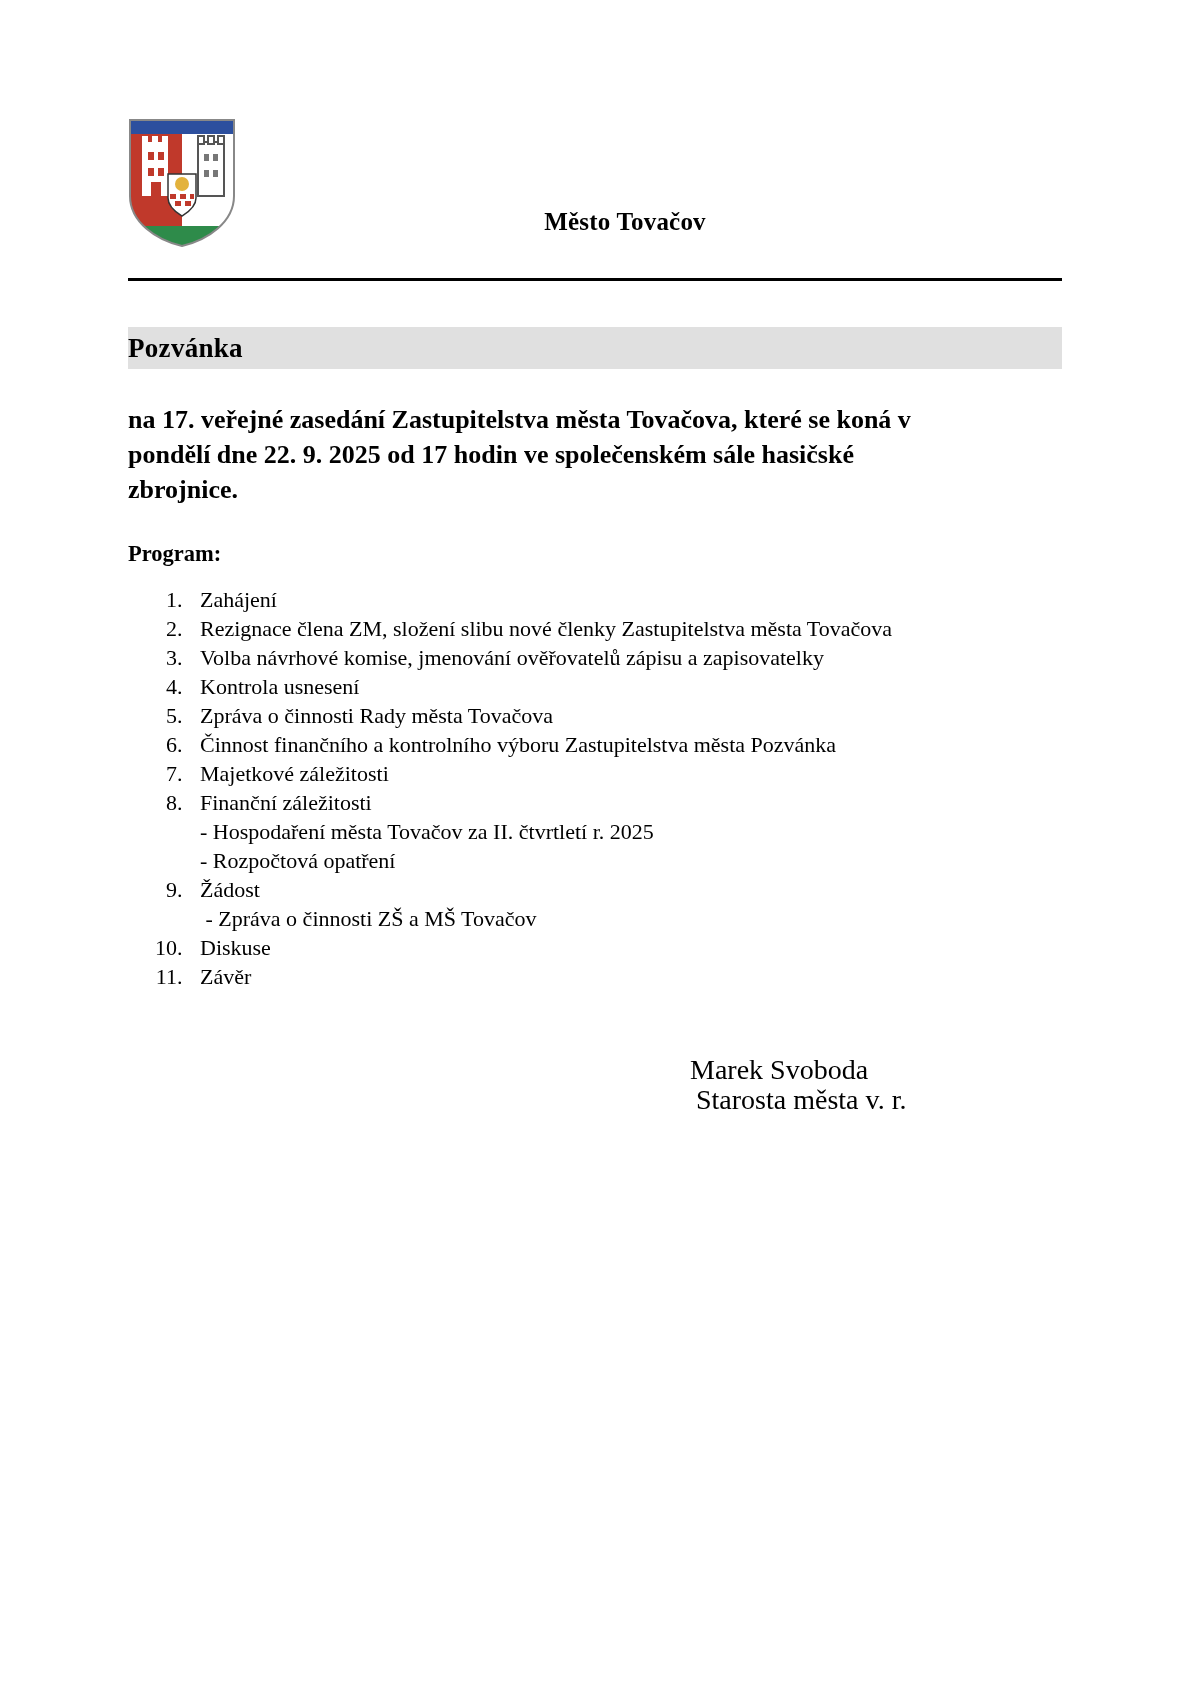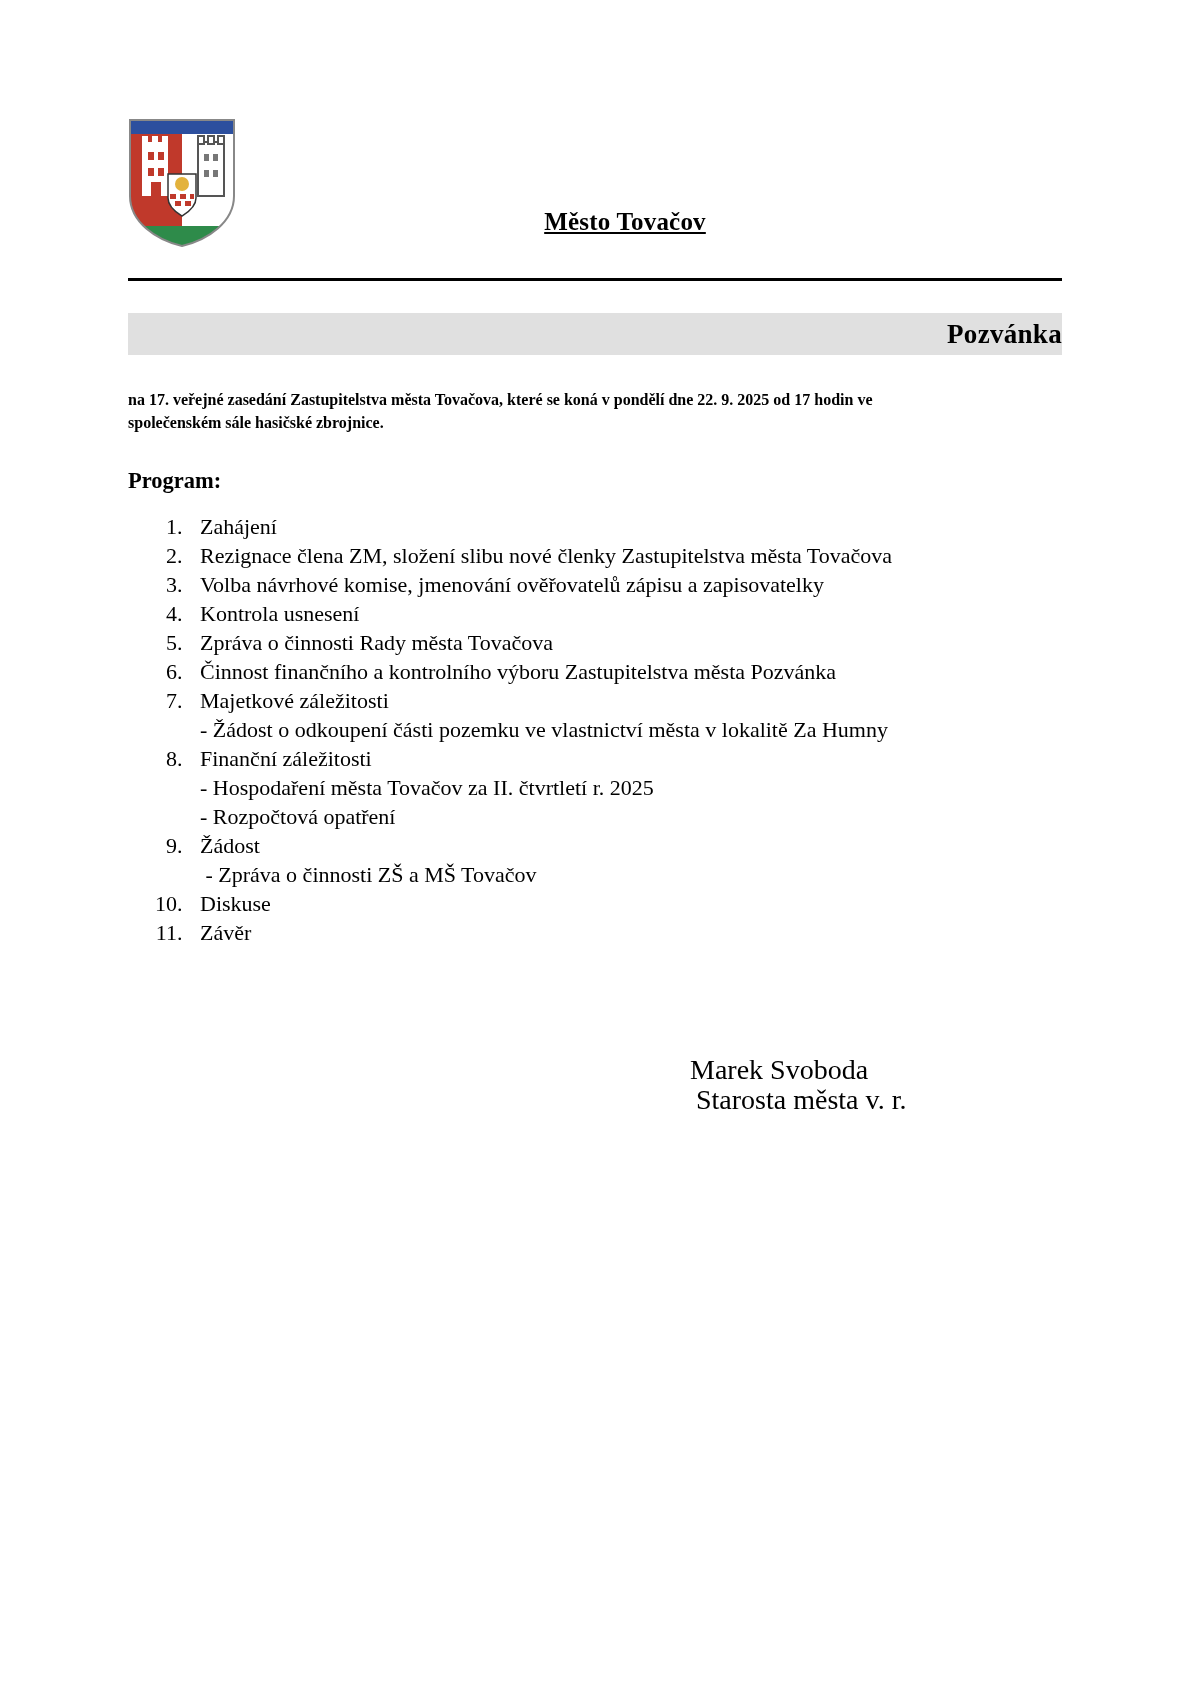--- a/index.html
+++ b/index.html
@@ -23,21 +23,20 @@
     box-sizing: border-box;
     padding: 0;
   }
 
   
   .header {
     position: relative;
     margin: 0 128px 0 128px;
     padding-top: 118px;
     height: 150px;
-    text-decoration: underline;
   }
 
   .crest {
     position: absolute;
     left: 0;
     top: 118px;
     width: 108px;
     height: 130px;
   }
 
@@ -55,39 +54,39 @@
   }
 
   .rule {
     margin: 10px 128px 0 128px;
     border-top: 3px solid #000000;
     height: 0;
   }
 
   
   .title-band {
-    margin: 32px 128px 0 128px;
+    margin: 46px 128px 0 128px;
     background: #e0e0e0;
     height: 42px;
     display: flex;
     align-items: center;
-    justify-content: flex-end;
+    justify-content: flex-start;
   }
   .title-band .title {
     font-weight: bold;
     font-size: 27px;
     letter-spacing: 0.3px;
   }
 
   
   .intro {
     margin: 33px 128px 0 128px;
     font-weight: bold;
-    font-size: 16px;
-    line-height: 23px;
+    font-size: 26px;
+    line-height: 35px;
     max-width: 800px;
   }
 
   .program-label {
     margin: 34px 128px 0 128px;
     font-weight: bold;
     font-size: 22.5px;
   }
 
   
@@ -201,21 +200,21 @@
 
   <div class="program-label">Program:</div>
 
   <ol class="program">
       <li><span>Zahájení</span></li>
       <li><span>Rezignace člena ZM, složení slibu nové členky Zastupitelstva města Tovačova</span></li>
       <li><span>Volba návrhové komise, jmenování ověřovatelů zápisu a zapisovatelky</span></li>
       <li><span>Kontrola usnesení</span></li>
       <li><span>Zpráva o činnosti Rady města Tovačova</span></li>
       <li><span>Činnost finančního a kontrolního výboru Zastupitelstva města Pozvánka</span></li>
-      <li><span>Majetkové záležitosti</span><span class="sub">- Žádost o odkoupení části pozemku ve vlastnictví města v lokalitě Za Humny</span></li>
+      <li><span>Majetkové záležitosti</span></li>
       <li><span>Finanční záležitosti</span><span class="sub">- Hospodaření města Tovačov za II. čtvrtletí r. 2025
 - Rozpočtová opatření</span></li>
       <li><span>Žádost</span><span class="sub"> - Zpráva o činnosti ZŠ a MŠ Tovačov</span></li>
       <li><span>Diskuse</span></li>
       <li><span>Závěr</span></li>
     </ol>
 
   <div class="signature">
     <span class="name">Marek Svoboda</span>
     <span class="role">Starosta města v. r.</span>

